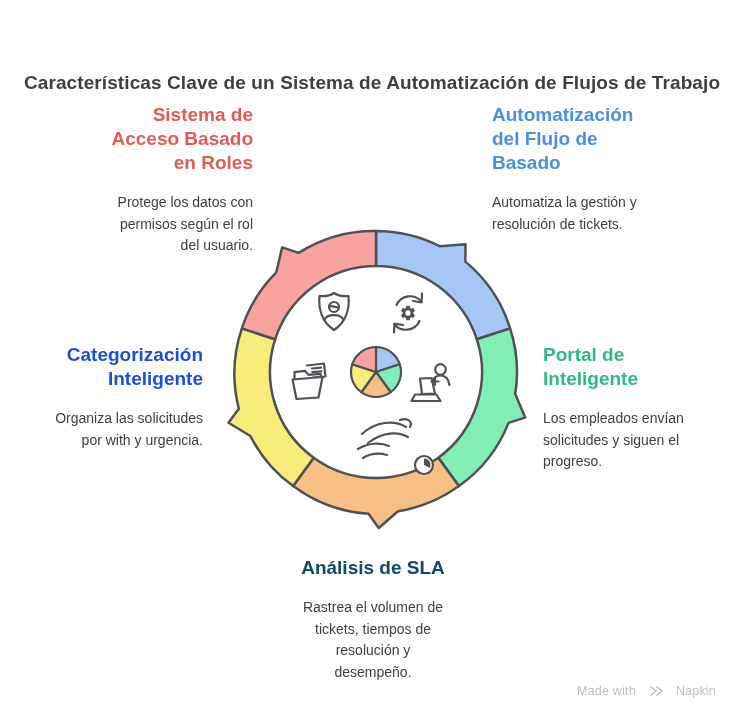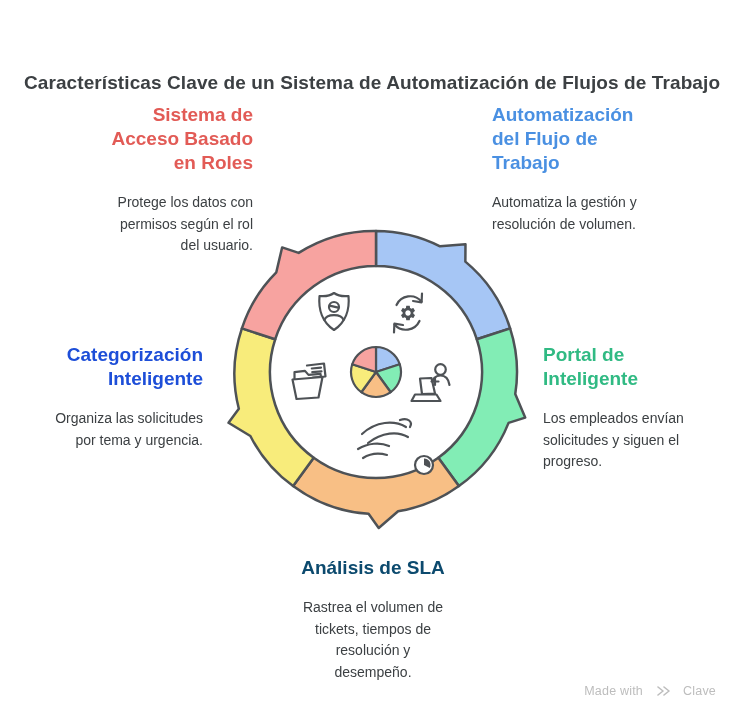--- a/index.html
+++ b/index.html
@@ -40,30 +40,30 @@
 Acceso Basado
 en Roles</h2>
   <p>Protege los datos con
 permisos según el rol
 del usuario.</p>
 </div>
 
 <div class="feature f-tr">
   <h2 style="color: rgb(74, 144, 226);">Automatización
 del Flujo de
-Trabajo</h2>
+Basado</h2>
   <p>Automatiza la gestión y
-resolución de volumen.</p>
+resolución de tickets.</p>
 </div>
 
 <div class="feature f-l">
   <h2 style="color: #1d4ed8;">Categorización
 Inteligente</h2>
   <p>Organiza las solicitudes
-por tema y urgencia.</p>
+por with y urgencia.</p>
 </div>
 
 <div class="feature f-r">
   <h2 style="color: rgb(48, 186, 131);">Portal de
 Inteligente</h2>
   <p>Los empleados envían
 solicitudes y siguen el
 progreso.</p>
 </div>
 
@@ -137,14 +137,14 @@
     <circle class="stroke whitefill" cx="74" cy="49" r="9"></circle>
     <path class="fillink" d="M74 49 L74 42.5 A6.5 6.5 0 0 1 79.8 52 Z"></path>
   </svg>
 </div>
 
 <div class="watermark">
   <span>Made with</span>
   <svg width="14" height="12" viewBox="0 0 14 12">
     <path d="M2 2 L7 6 L2 10 M8 2 L13 6 L8 10" fill="none" stroke="#BDBDBD" stroke-width="1.6" stroke-linecap="round" stroke-linejoin="round"></path>
   </svg>
-  <span>Clave</span>
+  <span>Napkin</span>
 </div>
 
 </body></html>

